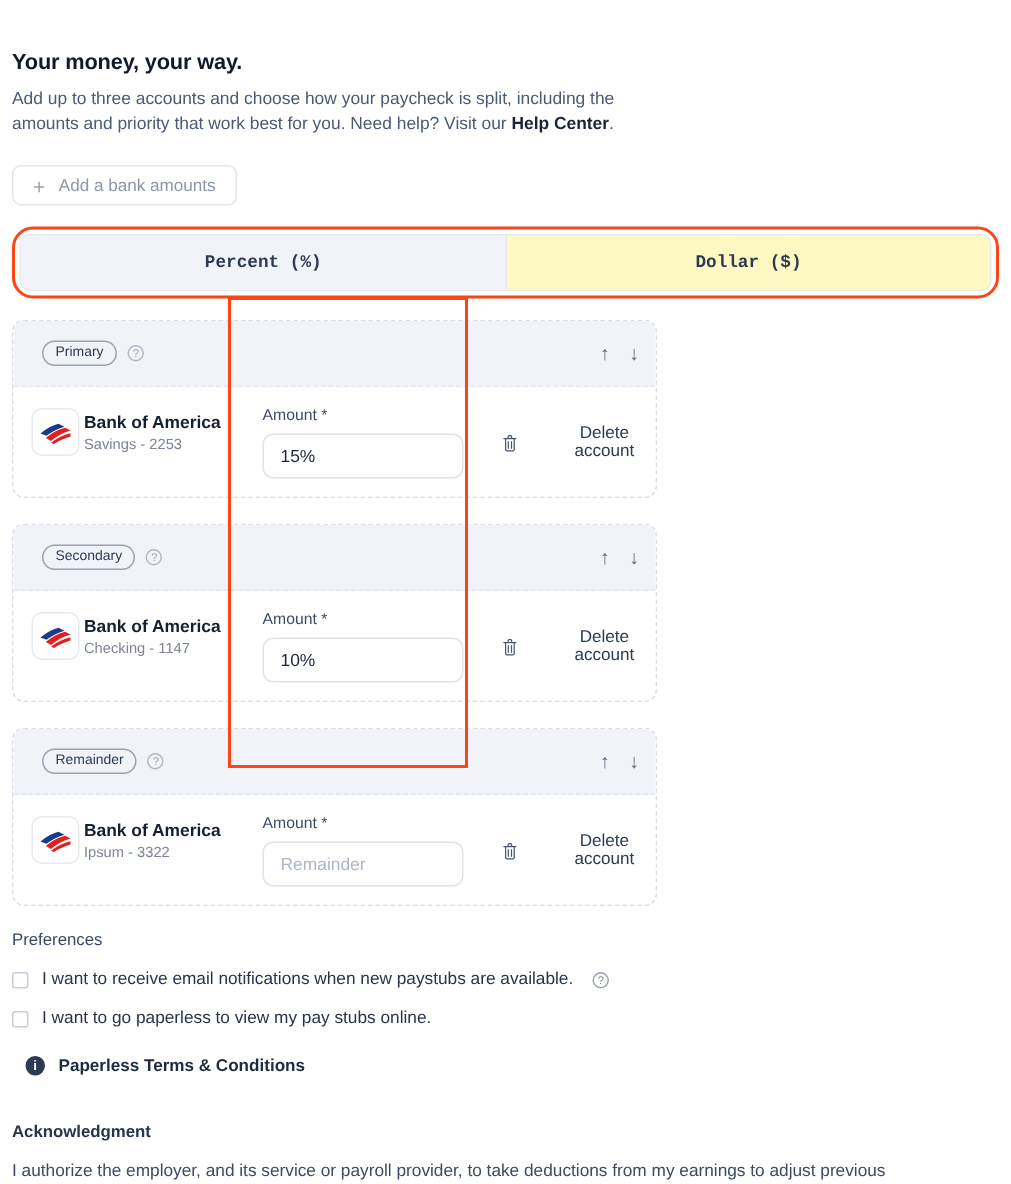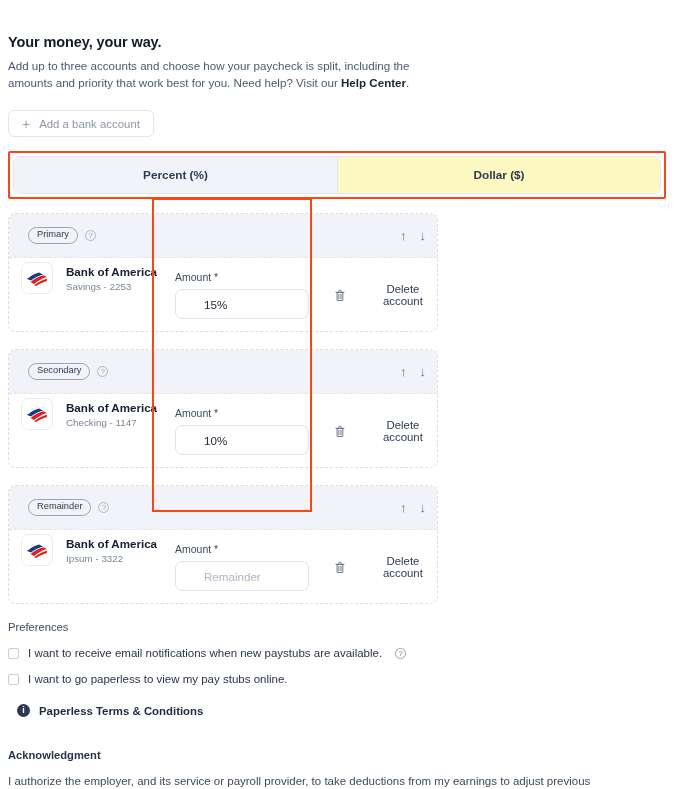--- a/index.html
+++ b/index.html
@@ -33,22 +33,23 @@
     background: #ffffff; color: #8d96a6;
     font-size: 11.4px; font-family: inherit;
     cursor: pointer;
   }
   .add-btn .plus { font-size: 14px; line-height: 1; color: #9aa2b1; }
 
   
   .tabs-highlight {
     margin-top: 14px;
     border: 2.5px solid #fa4616;
-    border-radius: 2px;
+    border-radius: 14px;
     padding: 3px;
+    font-family: Liberation Mono, monospace;
   }
   .tabs {
     display: flex;
     border: 1px solid #e4e7ee; border-radius: 7px;
     overflow: hidden;
     background: #ffffff;
   }
   .tab {
     flex: 1 1 50%;
     text-align: center;
@@ -89,38 +90,38 @@
     width: 11px; height: 11px; border-radius: 50%;
     border: 1px solid #b0b8c6; color: #9aa2b1;
     font-size: 7.5px; line-height: 9px; text-align: center;
     display: inline-block;
   }
   .head-right { display: flex; align-items: center; gap: 13px; }
   .arrow { color: #5d6b86; font-size: 13px; line-height: 1; cursor: pointer; }
 
   .card-body { display: flex; align-items: flex-start; height: 73px; }
   .bank-col {
-    width: 152px; display: flex; align-items: center; gap: 13px;
-    padding: 4px 0 0 12px;
+    width: 152px; display: flex; align-items: center; gap: 3px;
+    padding: 14px 0 0 12px;
   }
   .bank-logo {
     width: 32px; height: 32px; flex: 0 0 32px;
     border: 1px solid #e7eaf0; border-radius: 7px;
     background: #ffffff;
     display: flex; align-items: center; justify-content: center;
   }
   .bank-name { font-size: 11.6px; font-weight: bold; color: #16202f; line-height: 13px; }
   .bank-sub { font-size: 9.8px; color: #7b8596; margin-top: 3px; }
 
   .amount-col { width: 160px; padding: 13px 0 0 14px; }
   .amount-label { font-size: 10.5px; color: #3d4a61; margin-bottom: 6px; }
   .amount-input {
     width: 134px; height: 30px;
     border: 1px solid #dfe3ea; border-radius: 7px;
-    padding: 0 28px; font-size: 11.6px; color: #1b2436;
+    padding: 0 11px; font-size: 11.6px; color: #1b2436;
     font-family: inherit; background: #ffffff;
   }
   .amount-input::placeholder { color: #aeb6c3; }
 
   .delete-col { flex: 1; padding: 25px 0 0 14px; }
   .delete-btn {
     display: inline-flex; align-items: center; gap: 24px;
     background: none; border: none; padding: 0;
     font-size: 11.4px; color: #2c3a52; font-family: inherit;
     cursor: pointer;
@@ -164,21 +165,21 @@
 </head>
 <body>
 
 <div class="page">
 
   <h1 class="title">Your money, your way.</h1>
   <p class="subtitle"><span>Add up to three accounts and choose how your paycheck is split, including the amounts and priority that work best for you. Need help? Visit our </span><b>Help Center</b><span>.</span></p>
 
   <button class="add-btn">
     <span class="plus">+</span>
-    <span>Add a bank account</span>
+    <span>Add a bank amounts</span>
   </button>
 
   <div class="tabs-highlight">
     <div class="tabs">
       <button class="tab active">Percent (%)</button>
       <button class="tab">Dollar ($)</button>
     </div>
   </div>
 
   <div class="cards">

